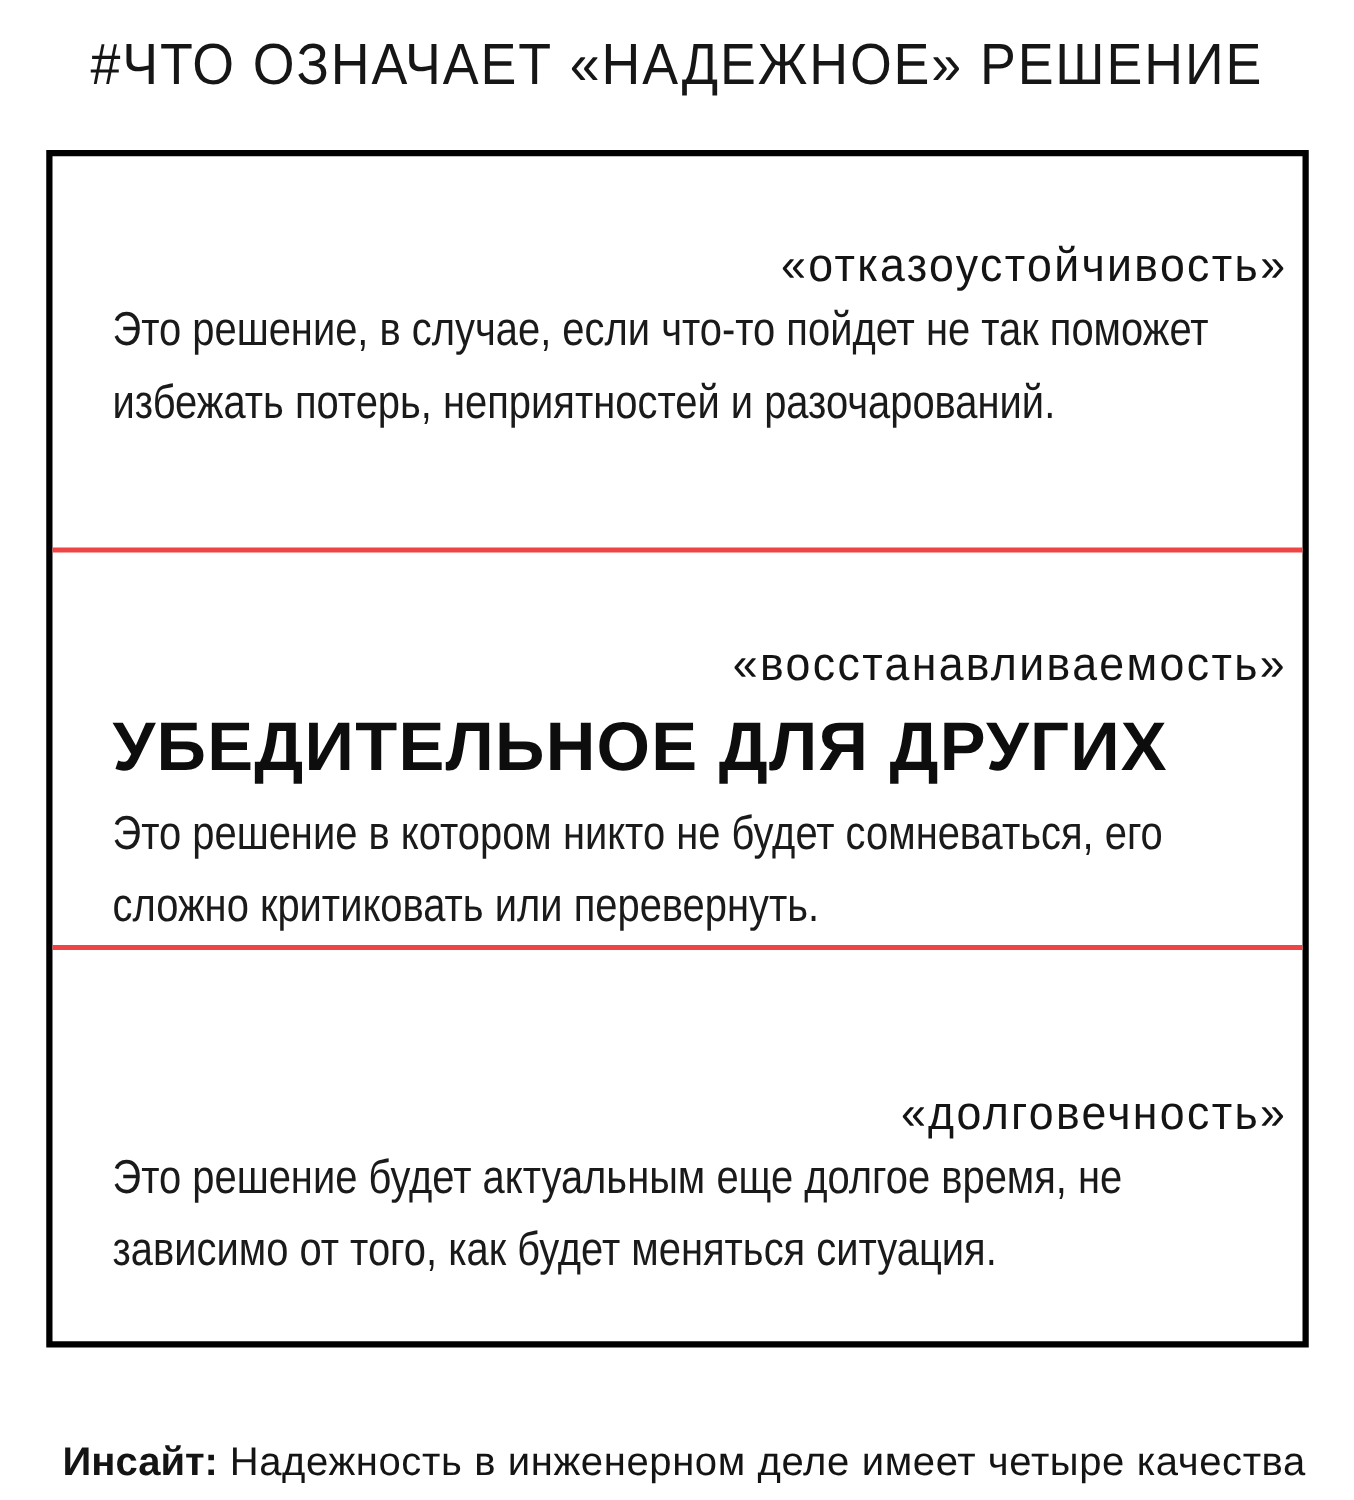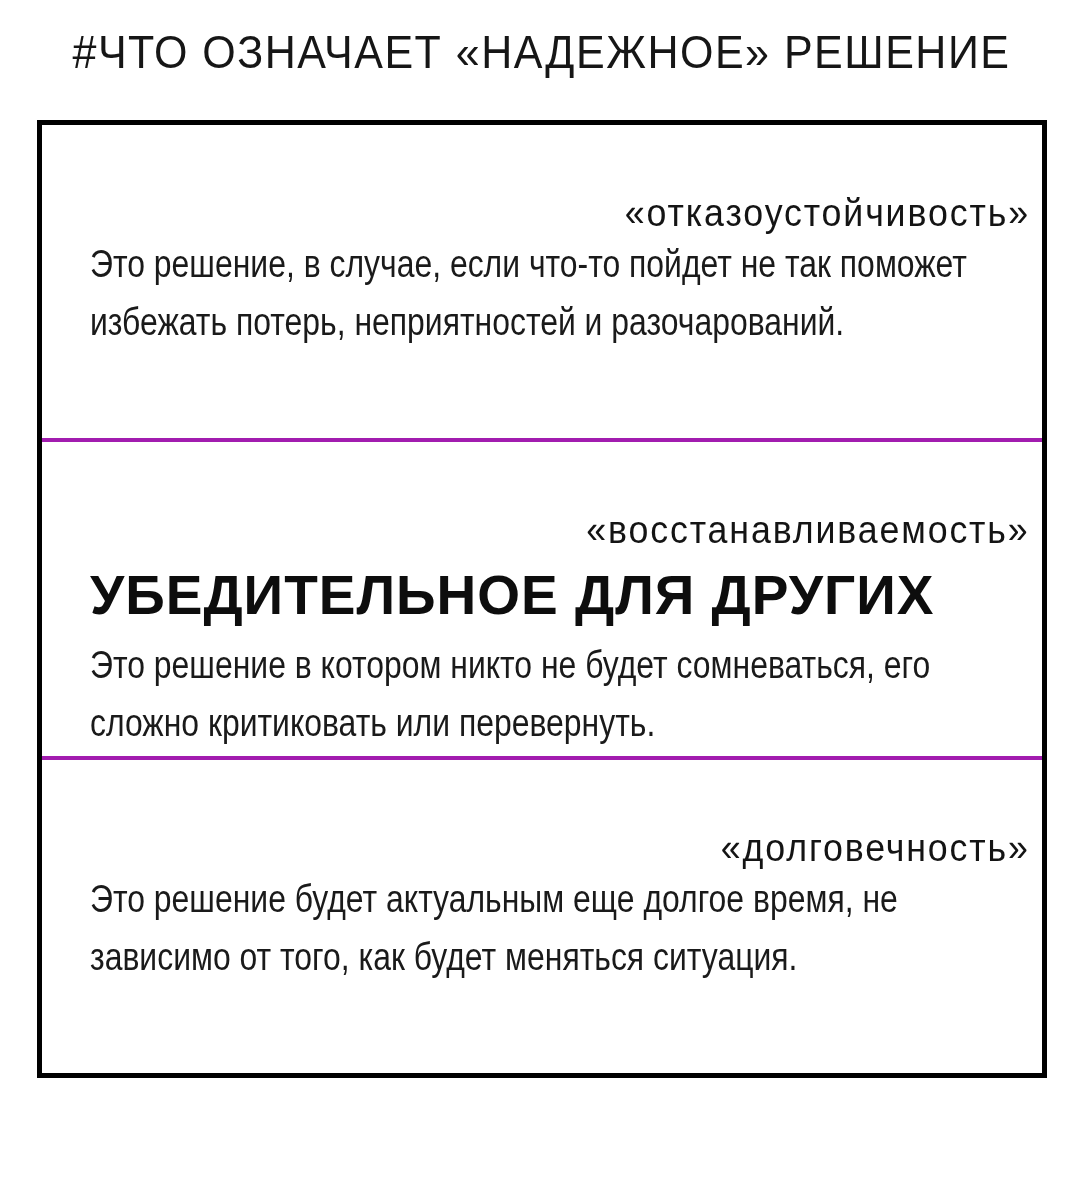--- a/index.html
+++ b/index.html
@@ -41,21 +41,22 @@
   }
   .section {
     flex: 1 1 0;
     box-sizing: border-box;
     padding: 66px 12px 0 48px;
     display: flex;
     flex-direction: column;
     align-items: stretch;
   }
   .section + .section {
-    border-top: 4px solid #a21caf;
+    border-top: 4px solid #ef4444;
+    justify-content: center;
   }
   .tag {
     align-self: flex-end;
     font-size: 38px;
     font-weight: 400;
     letter-spacing: 2px;
     line-height: 44px;
     color: #141414;
     white-space: nowrap;
     transform: scaleX(0.94);
@@ -126,14 +127,17 @@
     <section class="section">
       <div class="tag">«долговечность»</div>
       <p class="body">
         <span class="line">Это решение будет актуальным еще долгое время, не</span>
         <span class="line">зависимо от того, как будет меняться ситуация.</span>
       </p>
     </section>
 
   </div>
 
+  <div class="footer">
+    <span class="footer-label">Инсайт:</span><span> Надежность в инженерном деле имеет четыре качества</span>
+  </div>
 
 </div>
 
 </body></html>

